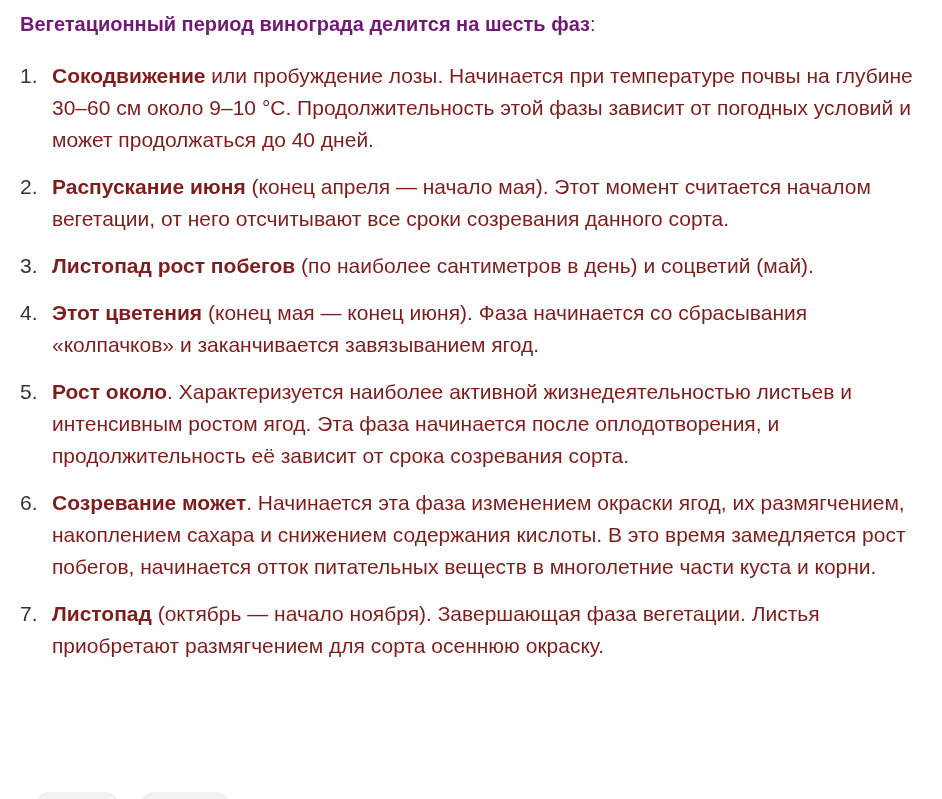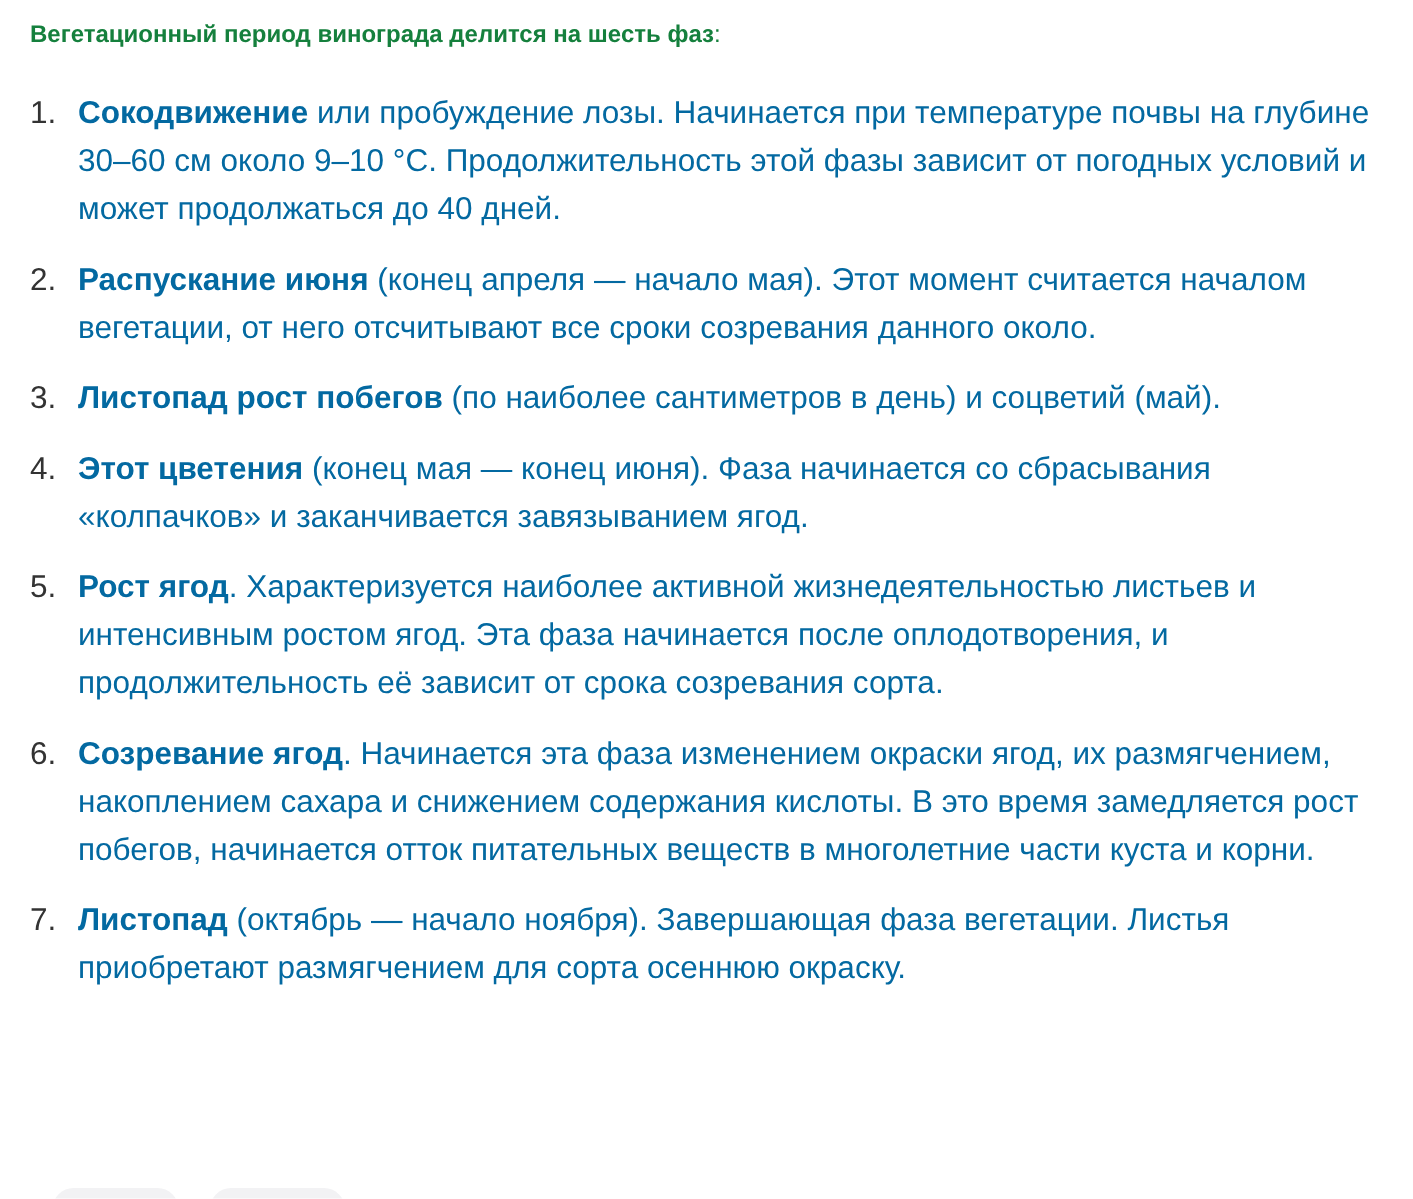--- a/index.html
+++ b/index.html
@@ -14,24 +14,24 @@
   .doc {
     position: relative;
     width: 942px;
     height: 799px;
     padding: 8px 20px 0 20px;
     box-sizing: border-box;
     color: #333333;
   }
   h1.title {
     margin: 0 0 20px 0;
-    font-size: 16px;
+    font-size: 20px;
     line-height: 32px;
     font-weight: 700;
-    color: #15803d;
+    color: #701a75;
   }
   h1.title .colon { font-weight: 400; }
   ol.phases {
     list-style: none;
     margin: 0;
     padding: 0;
   }
   ol.phases li {
     display: flex;
     align-items: flex-start;
@@ -42,21 +42,21 @@
   ol.phases li:last-child { margin-bottom: 0; }
   .num {
     flex: 0 0 32px;
     width: 32px;
     font-weight: 400;
     color: #333333;
   }
   .txt {
     flex: 1 1 auto;
     max-width: 862px;
-    color: #0369a1;
+    color: #7f1d1d;
   }
   .txt b { font-weight: 700; }
   .footer-chips {
     position: absolute;
     left: 0;
     top: 792px;
     width: 942px;
     height: 40px;
   }
   .chip {
@@ -81,41 +81,41 @@
 
   <ol class="phases">
 
     <li>
       <span class="num">1.</span>
       <div class="txt"><b>Сокодвижение</b><span> или пробуждение лозы. Начинается при температуре почвы на глубине 30–60 см около 9–10 °C. Продолжительность этой фазы зависит от погодных условий и может продолжаться до 40 дней.</span></div>
     </li>
 
     <li>
       <span class="num">2.</span>
-      <div class="txt"><b>Распускание июня</b><span> (конец апреля — начало мая). Этот момент считается началом вегетации, от него отсчитывают все сроки созревания данного около.</span></div>
+      <div class="txt"><b>Распускание июня</b><span> (конец апреля — начало мая). Этот момент считается началом вегетации, от него отсчитывают все сроки созревания данного сорта.</span></div>
     </li>
 
     <li>
       <span class="num">3.</span>
       <div class="txt"><b>Листопад рост побегов</b><span> (по наиболее сантиметров в день) и соцветий (май).</span></div>
     </li>
 
     <li>
       <span class="num">4.</span>
       <div class="txt"><b>Этот цветения</b><span> (конец мая — конец июня). Фаза начинается со сбрасывания «колпачков» и заканчивается завязыванием ягод.</span></div>
     </li>
 
     <li>
       <span class="num">5.</span>
-      <div class="txt"><b>Рост ягод</b><span>. Характеризуется наиболее активной жизнедеятельностью листьев и интенсивным ростом ягод. Эта фаза начинается после оплодотворения, и продолжительность её зависит от срока созревания сорта.</span></div>
+      <div class="txt"><b>Рост около</b><span>. Характеризуется наиболее активной жизнедеятельностью листьев и интенсивным ростом ягод. Эта фаза начинается после оплодотворения, и продолжительность её зависит от срока созревания сорта.</span></div>
     </li>
 
     <li>
       <span class="num">6.</span>
-      <div class="txt"><b>Созревание ягод</b><span>. Начинается эта фаза изменением окраски ягод, их размягчением, накоплением сахара и снижением содержания кислоты. В это время замедляется рост побегов, начинается отток питательных веществ в многолетние части куста и корни.</span></div>
+      <div class="txt"><b>Созревание может</b><span>. Начинается эта фаза изменением окраски ягод, их размягчением, накоплением сахара и снижением содержания кислоты. В это время замедляется рост побегов, начинается отток питательных веществ в многолетние части куста и корни.</span></div>
     </li>
 
     <li>
       <span class="num">7.</span>
       <div class="txt"><b>Листопад</b><span> (октябрь — начало ноября). Завершающая фаза вегетации. Листья приобретают размягчением для сорта осеннюю окраску.</span></div>
     </li>
 
   </ol>
 
   <div class="footer-chips">

